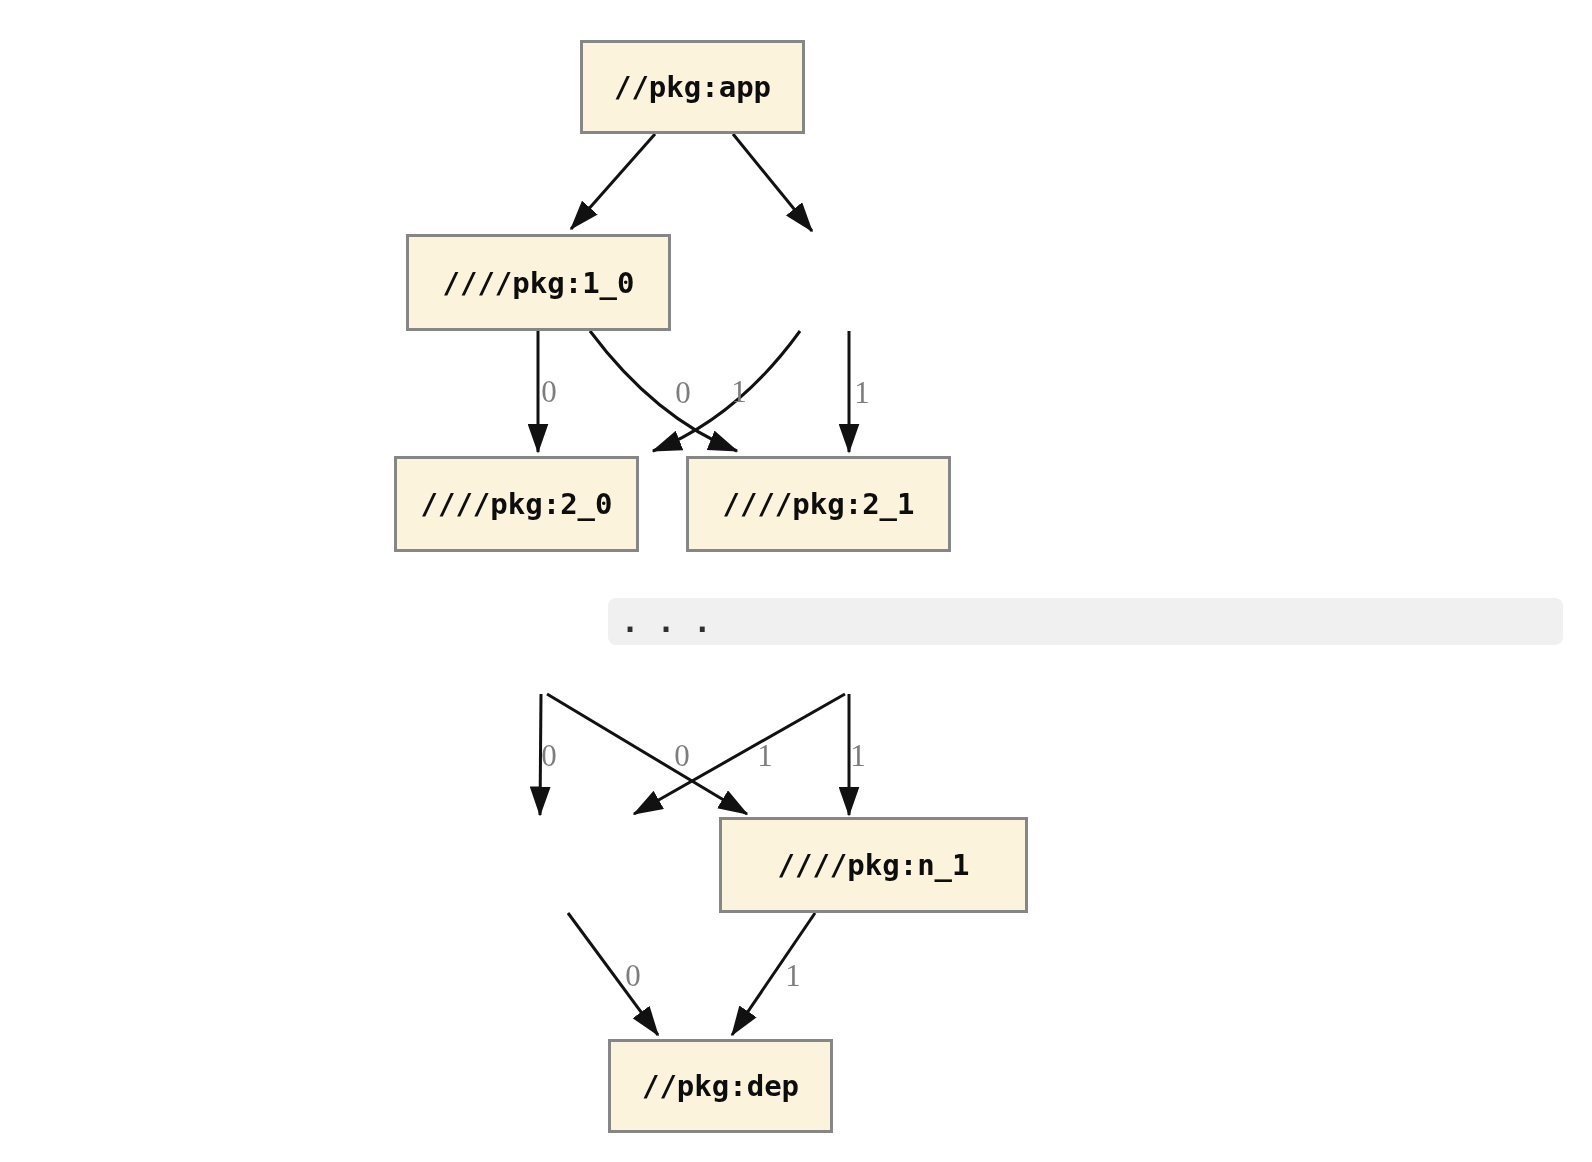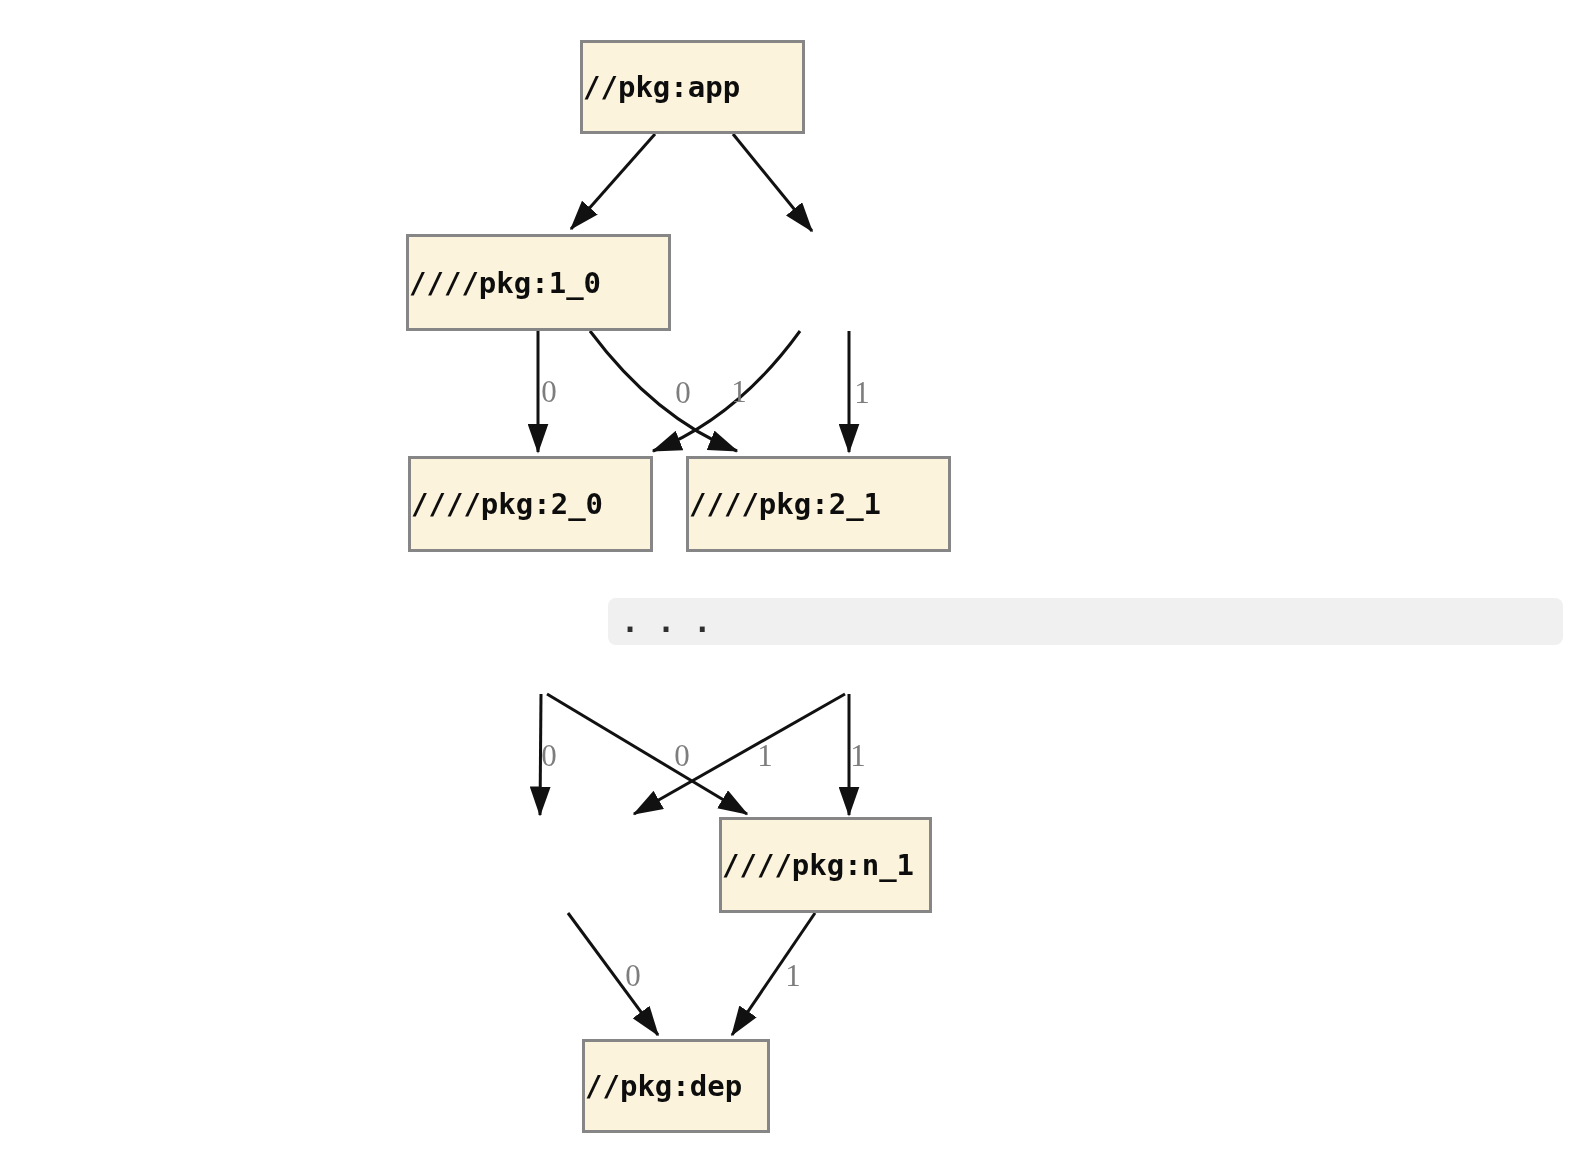--- a/index.html
+++ b/index.html
@@ -6,21 +6,21 @@
   .canvas{
     position:relative;width:1592px;height:1162px;background:#ffffff;overflow:hidden;
   }
   .edges{position:absolute;left:0;top:0;}
   .edge{stroke:var(--edge,#111);stroke-width:3;fill:none;}
   .arrowhead{fill:var(--edge,#111);stroke:none;}
   .node{
     position:absolute;box-sizing:border-box;
     background:var(--node-fill,#fbf3db);
     border:3px solid var(--node-border,#868686);
-    display:flex;align-items:center;justify-content:flex-start;
+    display:flex;align-items:center;justify-content:center;
     font-family:"DejaVu Sans Mono","Liberation Mono",monospace;
     font-size:29px;font-weight:700;color:#0d0d0d;
     letter-spacing:0px;white-space:nowrap;
   }
   .band{
     position:absolute;left:608px;top:598px;width:955px;height:47px;box-sizing:border-box;
     background:var(--ellipsis-band,#f0f0f0);border-radius:8px;
     display:flex;align-items:center;padding-left:13px;
     font-family:"DejaVu Sans Mono","Liberation Mono",monospace;
     font-size:30px;font-weight:700;color:#2f2f2f;
@@ -61,36 +61,36 @@
   </svg>
 
   <div class="node" style="left:580px;top:40px;width:225px;height:94px">
     <span>//pkg:app</span>
   </div>
 
   <div class="node" style="left:406px;top:234px;width:265px;height:97px">
     <span>////pkg:1_0</span>
   </div>
 
-  <div class="node" style="left:408px;top:456px;width:245px;height:96px">
+  <div class="node" style="left:394px;top:456px;width:245px;height:96px">
     <span>////pkg:2_0</span>
   </div>
   <div class="node" style="left:686px;top:456px;width:265px;height:96px">
     <span>////pkg:2_1</span>
   </div>
 
   <div class="band">
     <span>. . .</span>
   </div>
 
-  <div class="node" style="left:719px;top:817px;width:213px;height:96px">
+  <div class="node" style="left:719px;top:817px;width:309px;height:96px">
     <span>////pkg:n_1</span>
   </div>
 
-  <div class="node" style="left:582px;top:1039px;width:188px;height:94px">
+  <div class="node" style="left:608px;top:1039px;width:225px;height:94px">
     <span>//pkg:dep</span>
   </div>
 
   <span class="elabel" style="left:549px;top:391px">0</span>
   <span class="elabel" style="left:683px;top:392px">0</span>
   <span class="elabel" style="left:739px;top:391px">1</span>
   <span class="elabel" style="left:862px;top:392px">1</span>
 
   <span class="elabel" style="left:549px;top:755px">0</span>
   <span class="elabel" style="left:682px;top:755px">0</span>

